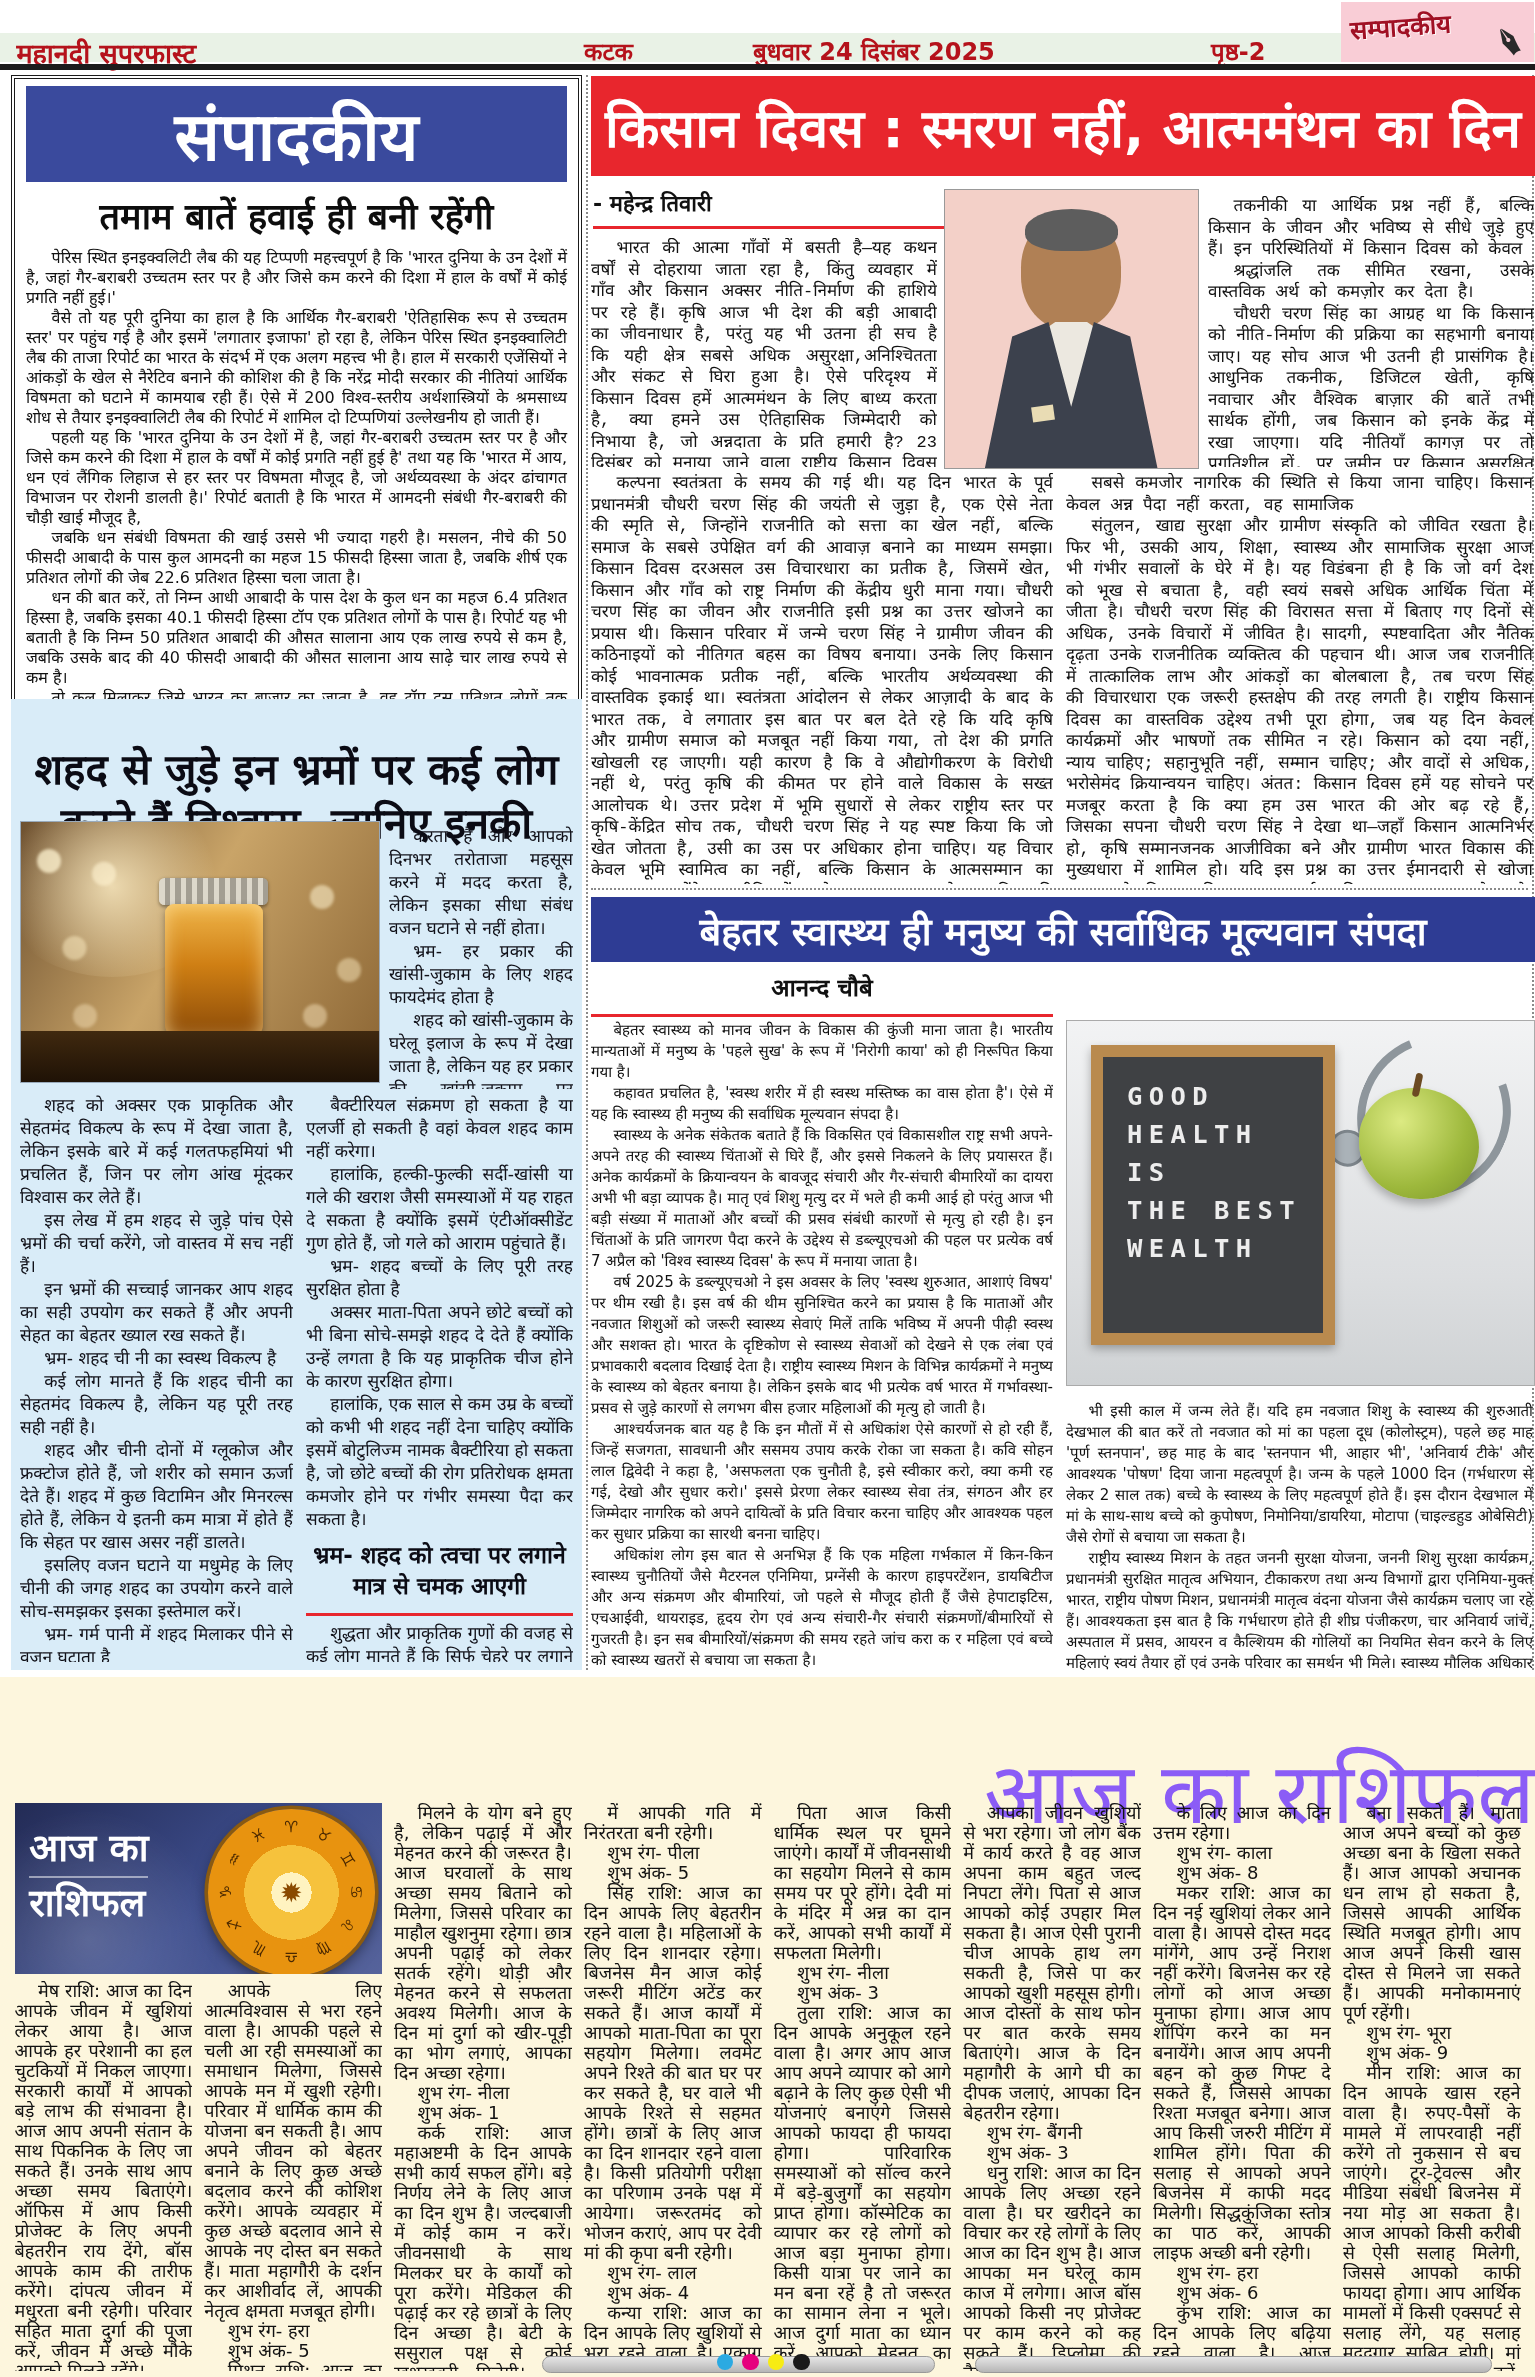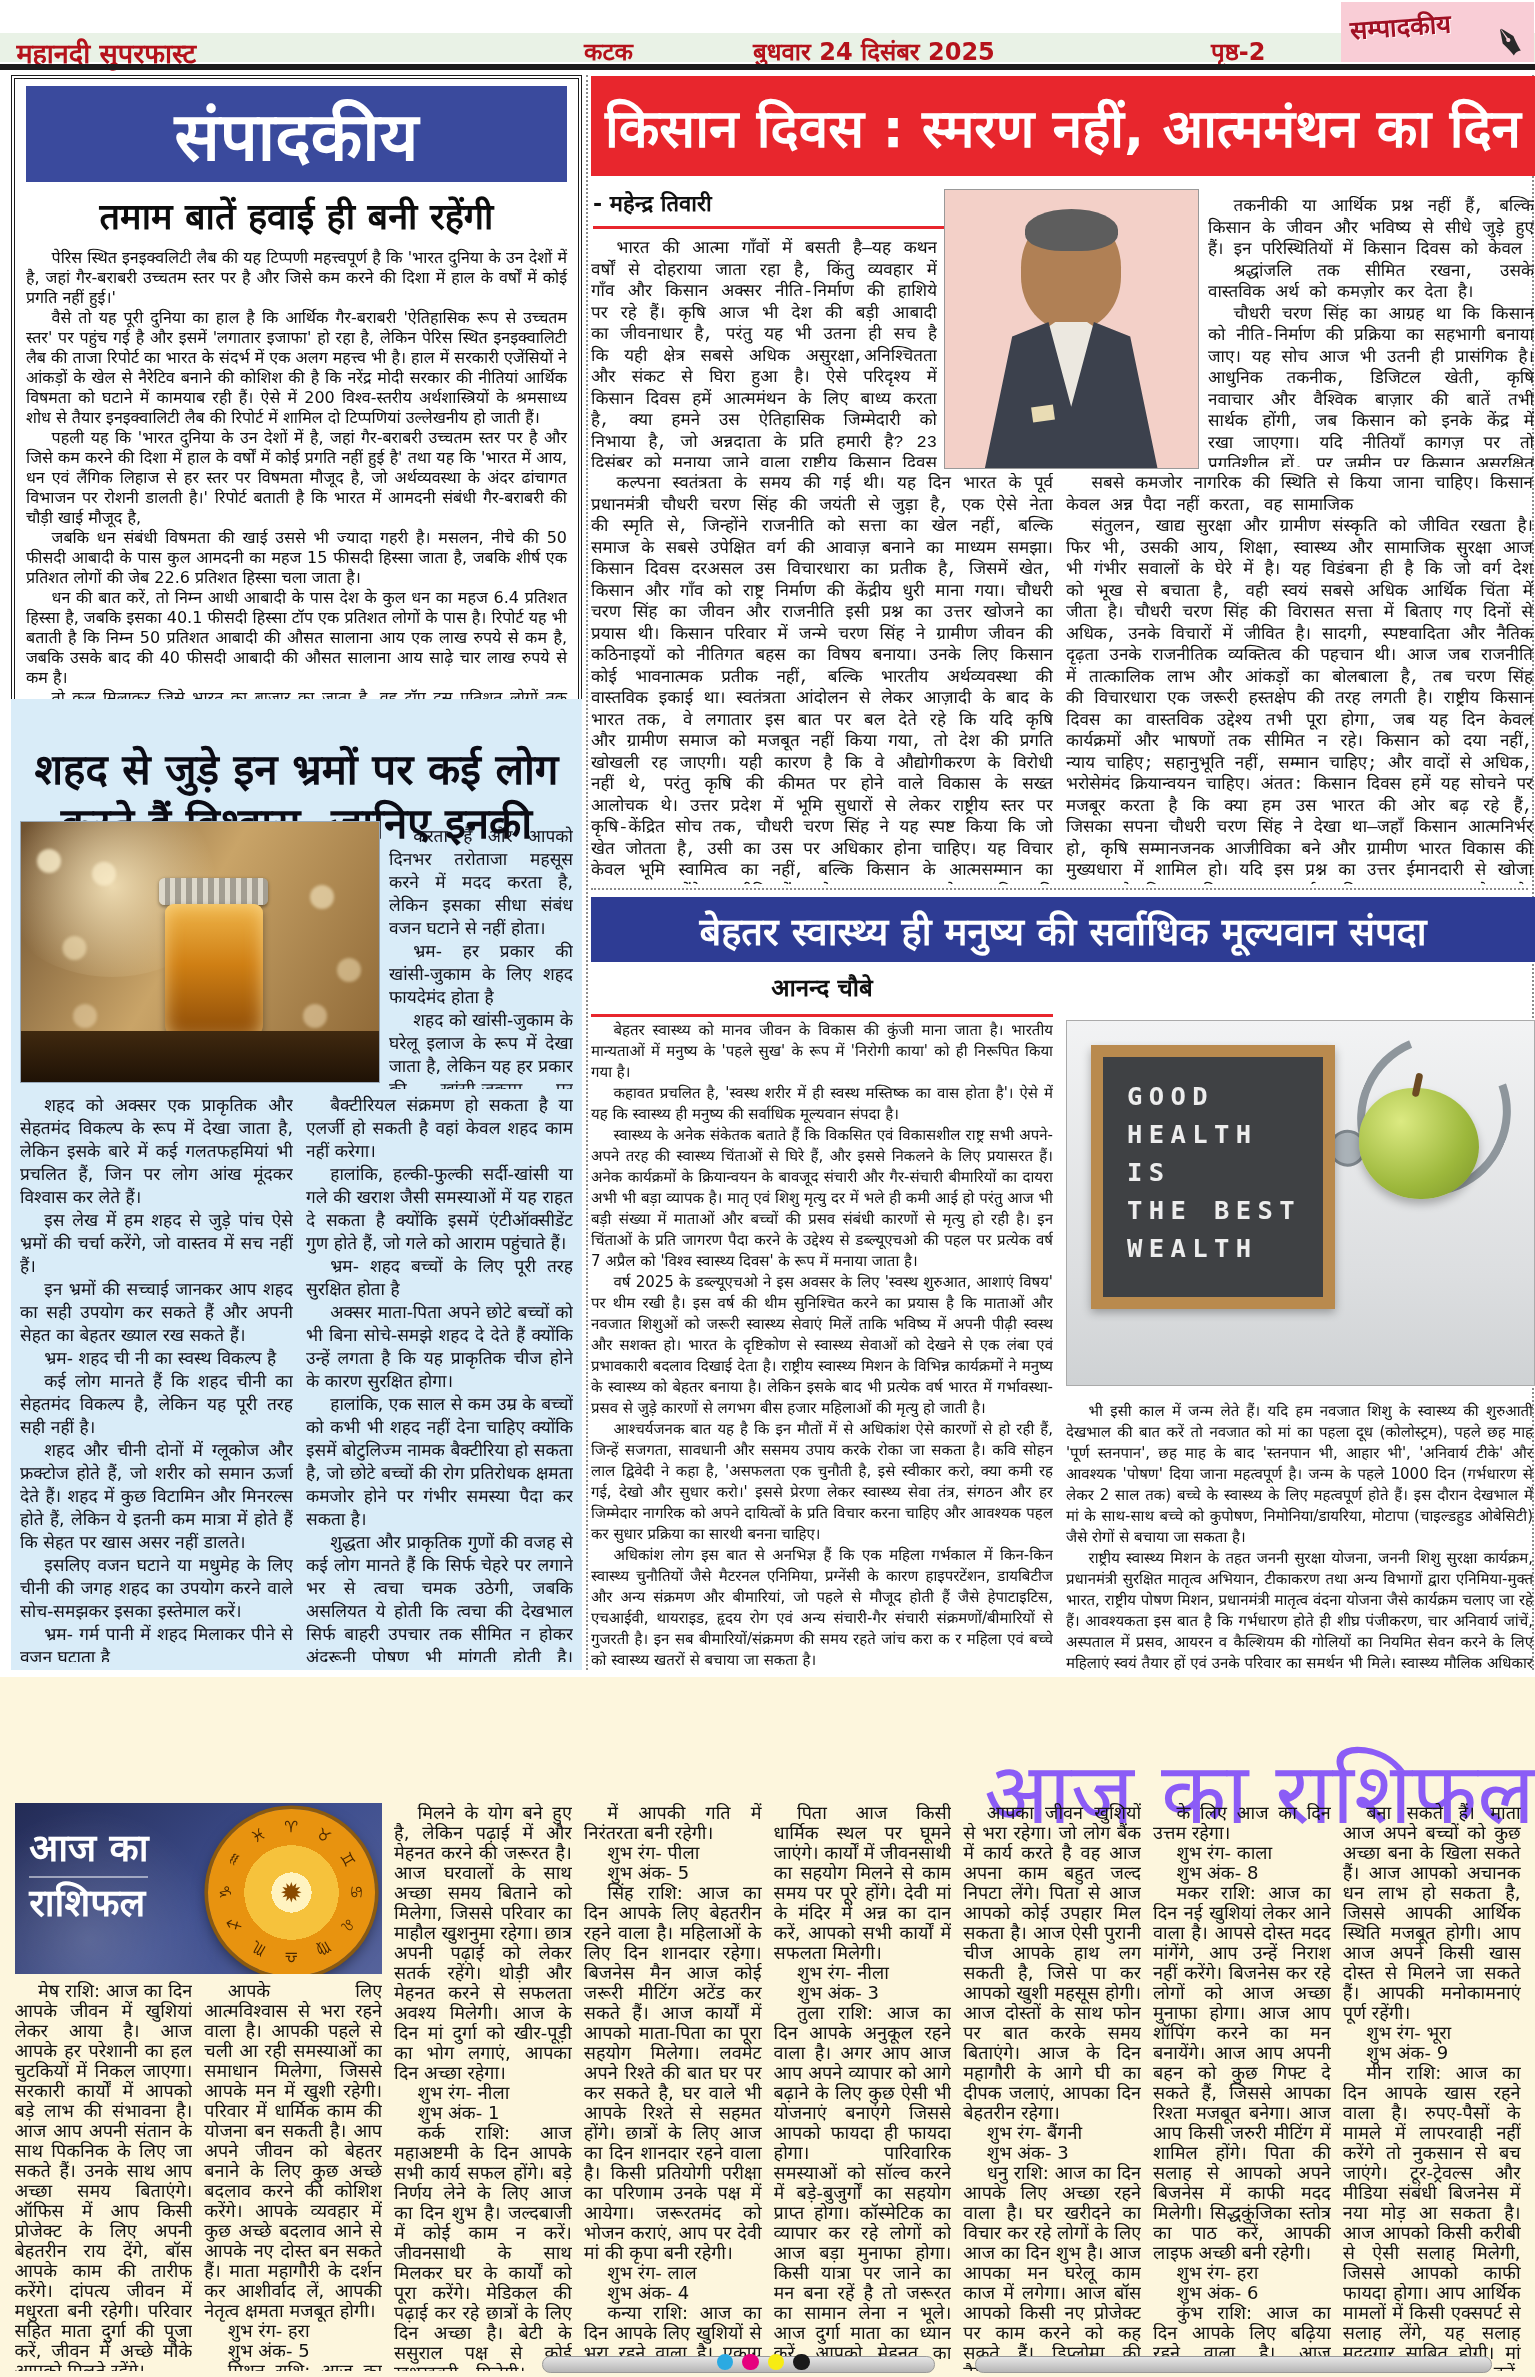--- a/index.html
+++ b/index.html
@@ -67,21 +67,21 @@
   
   .hl-banner{position:absolute;left:591px;top:897px;width:944px;height:65px;background:#2e3c94;color:#fff;
              display:flex;align-items:center;justify-content:center;font-size:38px;font-weight:700;white-space:nowrap;}
   .hl-byline{position:absolute;left:591px;top:970px;width:462px;text-align:center;font-size:24px;font-weight:700;
              border-bottom:3.6px solid #e8262d;padding-bottom:11px;color:#111;}
   .hl-colL{position:absolute;left:591px;top:1020px;width:462px;height:648px;overflow:hidden;}
   .hl-colR{position:absolute;left:1066px;top:1401px;width:467px;height:269px;overflow:hidden;}
   .hl-p{font-size:15px;line-height:21px;text-align:justify;text-indent:1.5em;color:#111;}
   .health-img{position:absolute;left:1066px;top:1020px;width:467px;height:364px;border:0.9px solid #aaa;overflow:hidden;
               background:linear-gradient(180deg,#f2f3f4,#dcdee0 70%,#cfd2d4);}
-  .letterboard{position:absolute;left:24px;top:24px;width:244px;height:264px;background:#3f4144;border:12.7px solid #b98a4e;
+  .letterboard{position:absolute;left:24px;top:24px;width:244px;height:300px;background:#3f4144;border:12.7px solid #b98a4e;
                box-sizing:border-box;box-shadow:0 3.6px 9px rgba(0,0,0,.3);padding:20px 8px 0 24px;}
   .board-line{font-family:"DejaVu Sans Mono",monospace;color:#ededed;font-size:25.5px;font-weight:700;letter-spacing:6.4px;line-height:38px;margin:0;}
   .steth{position:absolute;right:24px;top:12.7px;width:136px;height:146px;border:8.2px solid #8e969c;border-radius:50%;
          border-top-color:transparent;transform:rotate(24deg);}
   .steth::after{content:"";position:absolute;left:-16.4px;bottom:-11px;width:31px;height:31px;border-radius:50%;background:#aab2b8;border:3.6px solid #7d858b;}
   .apple{position:absolute;right:55px;top:67px;width:120px;height:111px;border-radius:46% 54% 48% 52%;
          background:radial-gradient(circle at 35% 30%,#dcea82,#9db83c 60%,#7a9428);box-shadow:0 5.5px 9px rgba(0,0,0,.25);}
   .apple::before{content:"";position:absolute;left:55px;top:-14.6px;width:7.3px;height:24px;background:#6b4a22;transform:rotate(12deg);border-radius:3.6px;}
   
   .rashifal{position:absolute;left:0;top:1677px;width:1535px;height:700px;background:#fdf6dd;overflow:hidden;}
@@ -170,20 +170,21 @@
         <p class="hn-p">शहद और चीनी दोनों में ग्लूकोज और फ्रक्टोज होते हैं, जो शरीर को समान ऊर्जा देते हैं। शहद में कुछ विटामिन और मिनरल्स होते हैं, लेकिन ये इतनी कम मात्रा में होते हैं कि सेहत पर खास असर नहीं डालते।</p>
         <p class="hn-p">इसलिए वजन घटाने या मधुमेह के लिए चीनी की जगह शहद का उपयोग करने वाले सोच-समझकर इसका इस्तेमाल करें।</p>
         <p class="hn-p">भ्रम- गर्म पानी में शहद मिलाकर पीने से वजन घटाता है</p>
       </div>
     <div class="honey-colR">
         <p class="hn-p">बैक्टीरियल संक्रमण हो सकता है या एलर्जी हो सकती है वहां केवल शहद काम नहीं करेगा।</p>
         <p class="hn-p">हालांकि, हल्की-फुल्की सर्दी-खांसी या गले की खराश जैसी समस्याओं में यह राहत दे सकता है क्योंकि इसमें एंटीऑक्सीडेंट गुण होते हैं, जो गले को आराम पहुंचाते हैं।</p>
         <p class="hn-p">भ्रम- शहद बच्चों के लिए पूरी तरह सुरक्षित होता है</p>
         <p class="hn-p">अक्सर माता-पिता अपने छोटे बच्चों को भी बिना सोचे-समझे शहद दे देते हैं क्योंकि उन्हें लगता है कि यह प्राकृतिक चीज होने के कारण सुरक्षित होगा।</p>
         <p class="hn-p">हालांकि, एक साल से कम उम्र के बच्चों को कभी भी शहद नहीं देना चाहिए क्योंकि इसमें बोटुलिज्म नामक बैक्टीरिया हो सकता है, जो छोटे बच्चों की रोग प्रतिरोधक क्षमता कमजोर होने पर गंभीर समस्या पैदा कर सकता है।</p>
+        <p class="hn-p hn-sub">भ्रम- शहद को त्वचा पर लगाने मात्र से चमक आएगी</p>
         <p class="hn-p">शुद्धता और प्राकृतिक गुणों की वजह से कई लोग मानते हैं कि सिर्फ चेहरे पर लगाने भर से त्वचा चमक उठेगी, जबकि असलियत ये होती कि त्वचा की देखभाल सिर्फ बाहरी उपचार तक सीमित न होकर अंदरूनी पोषण भी मांगती होती है। हालांकि, शुद्धता और मॉइस्वराइजिंग गुणों वाली सामग्री जैसे नींबू , दही आदि मिलाकर मास्क बनाकर इस्तेमाल करने पर फायदा जरूर मिल सकता है।</p>
       </div>
   </section>
 
   <div class="kn-banner">किसान दिवस : स्मरण नहीं, आत्ममंथन का दिन</div>
   <div class="kn-byline">- महेन्द्र तिवारी</div>
   <div class="kn-colL">
       <p class="kn-p">भारत की आत्मा गाँवों में बसती है—यह कथन वर्षों से दोहराया जाता रहा है, किंतु व्यवहार में गाँव और किसान अक्सर नीति-निर्माण की हाशिये पर रहे हैं। कृषि आज भी देश की बड़ी आबादी का जीवनाधार है, परंतु यह भी उतना ही सच है कि यही क्षेत्र सबसे अधिक असुरक्षा,अनिश्चितता और संकट से घिरा हुआ है। ऐसे परिदृश्य में किसान दिवस हमें आत्ममंथन के लिए बाध्य करता है, क्या हमने उस ऐतिहासिक जिम्मेदारी को निभाया है, जो अन्नदाता के प्रति हमारी है? 23 दिसंबर को मनाया जाने वाला राष्ट्रीय किसान दिवस केवल एक तिथि या औपचारिक आयोजन नहीं है, बल्कि यह भारतीय लोकतंत्र के उस मूल प्रश्न की याद दिलाता है कि क्या देश का अन्नदाता आज भी वही सम्मान और सुरक्षा पा रहा है, जिसकी</p>
     </div>
   <div class="kn-photo">

